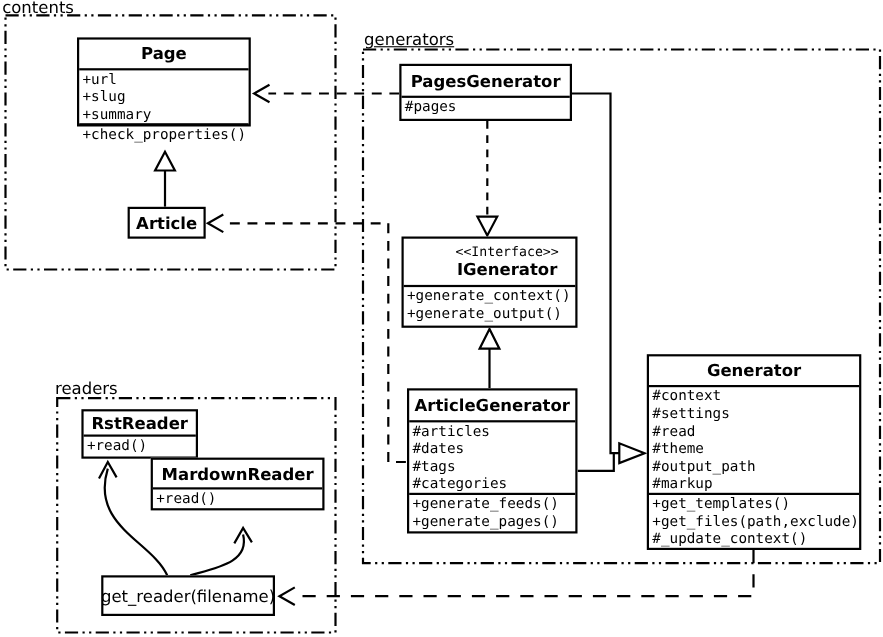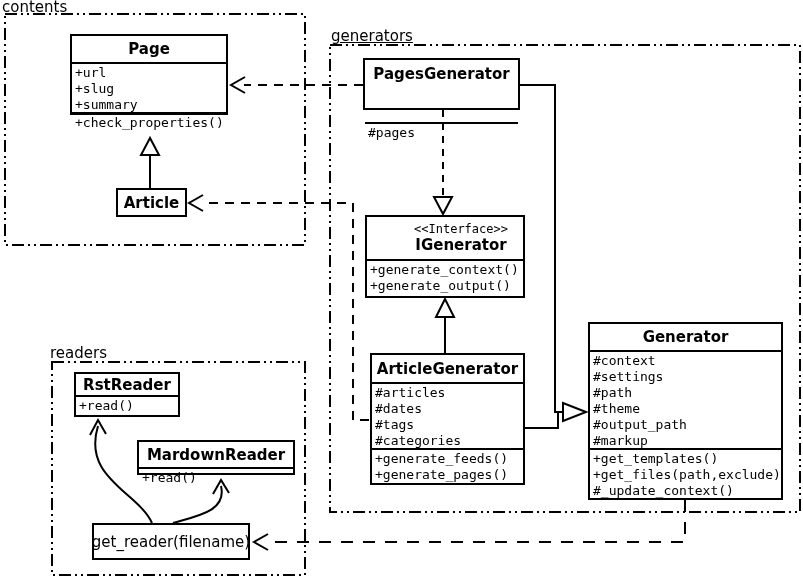--- a/index.html
+++ b/index.html
@@ -103,21 +103,21 @@
     </div>
     <div class="uml-comp" style="height:23px;">
       <div class="uml-member">+check_properties()</div>
     </div>
   </div>
 
   <div class="uml-class" style="left:116px;top:188px;width:71px;height:29px;">
     <div class="uml-title" style="height:25px;">Article</div>
   </div>
 
-  <div class="uml-class" style="left:363px;top:58px;width:157px;height:52px;gap:35px;">
+  <div class="uml-class" style="left:363px;top:58px;width:157px;height:52px;">
     <div class="uml-title" style="height:27px;">PagesGenerator</div>
     <div class="uml-comp" style="height:21px;">
       <div class="uml-member">#pages</div>
     </div>
   </div>
 
   <div class="uml-class" style="left:365px;top:215px;width:160px;height:83px;">
     <div class="uml-title uml-title-stack" style="height:42px;margin-left:32px;">
       <div class="uml-stereo">&lt;&lt;Interface&gt;&gt;</div>
       <div class="uml-title-main">IGenerator</div>
@@ -140,40 +140,40 @@
       <div class="uml-member">+generate_feeds()</div>
       <div class="uml-member">+generate_pages()</div>
     </div>
   </div>
 
   <div class="uml-class" style="left:588px;top:322px;width:195px;height:178px;">
     <div class="uml-title" style="height:26px;">Generator</div>
     <div class="uml-comp" style="height:98px;">
       <div class="uml-member">#context</div>
       <div class="uml-member">#settings</div>
-      <div class="uml-member">#path</div>
+      <div class="uml-member">#read</div>
       <div class="uml-member">#theme</div>
       <div class="uml-member">#output_path</div>
       <div class="uml-member">#markup</div>
     </div>
     <div class="uml-comp" style="height:50px;">
       <div class="uml-member">+get_templates()</div>
       <div class="uml-member">+get_files(path,exclude)</div>
       <div class="uml-member">#_update_context()</div>
     </div>
   </div>
 
   <div class="uml-class" style="left:74px;top:372px;width:106px;height:45px;">
     <div class="uml-title" style="height:21px;">RstReader</div>
     <div class="uml-comp" style="height:20px;">
       <div class="uml-member">+read()</div>
     </div>
   </div>
 
-  <div class="uml-class" style="left:137px;top:440px;width:158px;height:35px;">
+  <div class="uml-class" style="left:137px;top:416px;width:158px;height:48px;">
     <div class="uml-title" style="height:25px;">MardownReader</div>
     <div class="uml-comp" style="height:19px;">
       <div class="uml-member">+read()</div>
     </div>
   </div>
 
   <div class="plain-box" style="left:92px;top:523px;width:158px;height:37px;">get_reader(filename)</div>
 
 </div>
 

